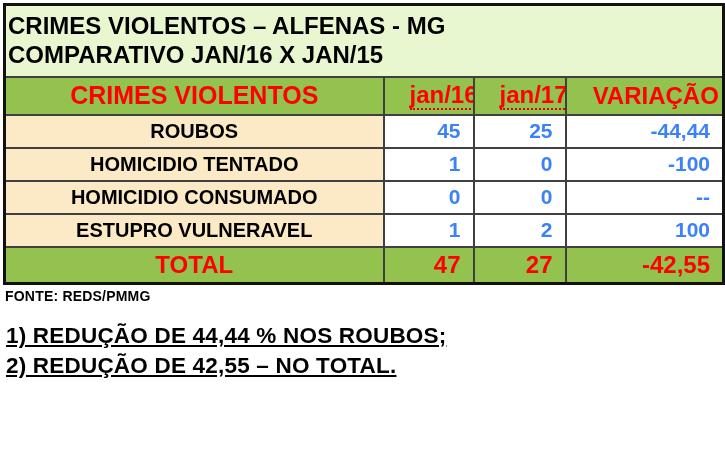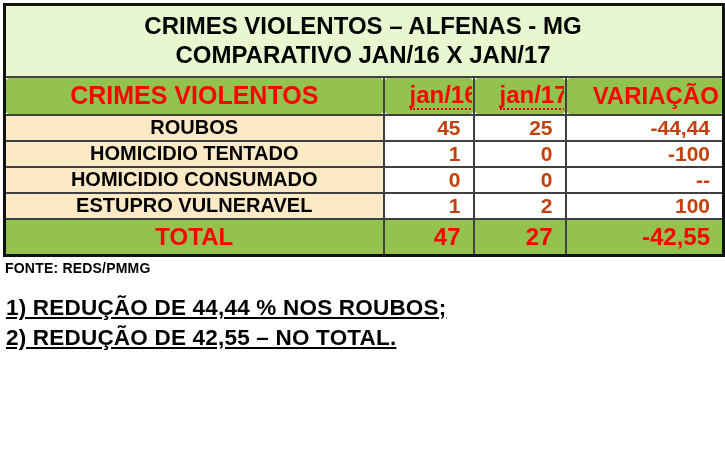--- a/index.html
+++ b/index.html
@@ -22,58 +22,56 @@
   col.c-label { width: 379px; }
   col.c-j16   { width: 90px;  }
   col.c-j17   { width: 92px;  }
   col.c-var   { width: 158px; }
 
   td { border: 2px solid #404040; overflow: hidden; white-space: nowrap; }
 
   
   td.title-cell {
     background: #e8f7d0;
-    text-align: center;
     font-size: 24px;
     line-height: 1.22;
     padding: 5px 4px 6px 2px;
     color: #000;
   }
 
   
   tr.head-row td {
     background: #94c24f;
     color: #fe0000;
     font-size: 25px;
     text-align: center;
     height: 38px;
     padding: 0 2px;
-    border-radius: 7px;
   }
   tr.head-row td.num-head { font-size: 24px; padding-left: 25px; }
   .spell {
     display: inline-block;
     border-bottom: 2px dotted #e00000;
     line-height: 1.05;
   }
 
   
-  tr.data-row { height: 26px; }
+  tr.data-row { height: 33px; }
   td.label-cell {
     background: #fce9c5;
     text-align: center;
     font-size: 20px;
     color: #000;
   }
   td.num-cell {
     background: #ffffff;
     text-align: right;
     font-size: 21px;
     padding-right: 12px;
-    color: #c2410c;
+    color: #3b82f6;
   }
 
   
   tr.total-row { height: 37px; }
   tr.total-row td { background: #94c24f; color: #fe0000; }
   tr.total-row td.label-cell { background: #94c24f; font-size: 24px; }
   tr.total-row td.num-cell   { background: #94c24f; font-size: 24px; }
 
   .source-line {
     font-size: 14px;
@@ -100,21 +98,21 @@
       <col class="c-label">
         <col class="c-j16">
         <col class="c-j17">
         <col class="c-var">
     </colgroup>
 
     <tbody>
         <tr>
       <td class="title-cell" colspan="4">
         <div>CRIMES VIOLENTOS – ALFENAS - MG</div>
-        <div>COMPARATIVO JAN/16 X JAN/17</div>
+        <div>COMPARATIVO JAN/16 X JAN/15</div>
       </td>
     </tr>
 
     <tr class="head-row">
       <td>CRIMES VIOLENTOS</td>
       <td class="num-head"><span class="spell">jan/16</span></td>
       <td class="num-head"><span class="spell">jan/17</span></td>
       <td class="num-head">VARIAÇÃO</td>
     </tr>
 

